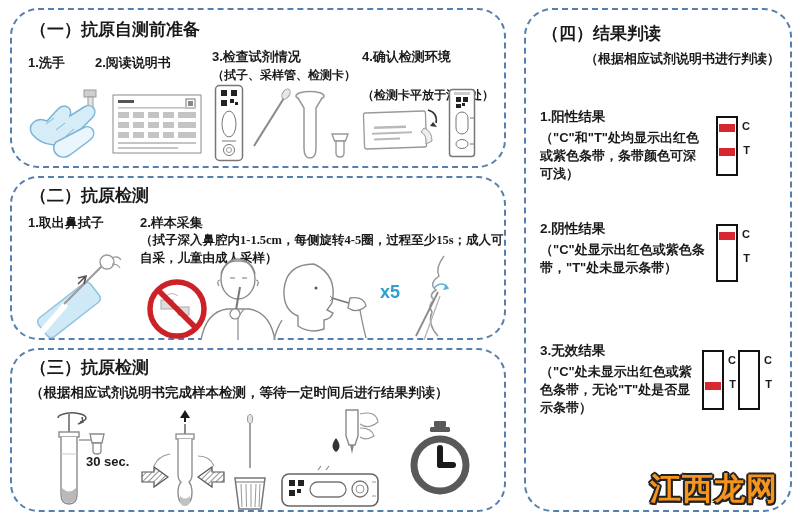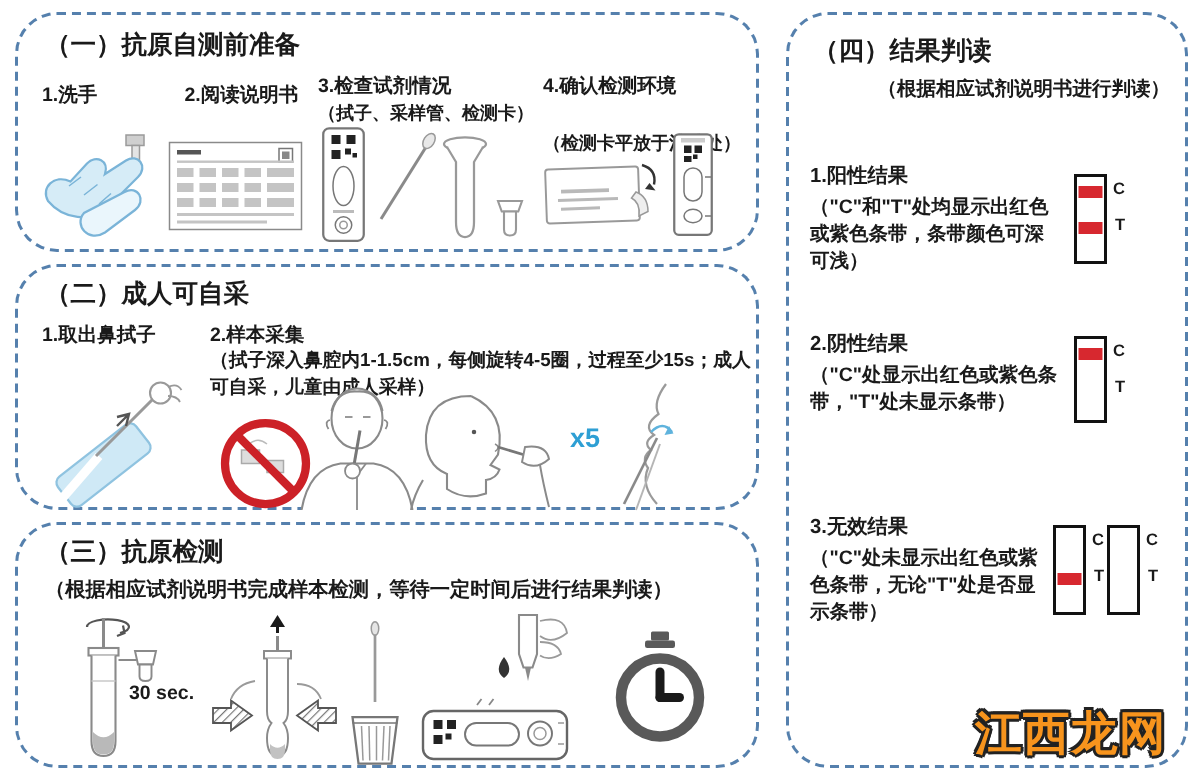--- a/index.html
+++ b/index.html
@@ -40,21 +40,21 @@
   }
   svg{display:block;}
 </style>
 </head>
 <body>
 
 <div class="panel" id="panel1">
   <div class="abs ptitle" style="left:18px;top:8px;">（一）抗原自测前准备</div>
 
   <div class="abs step" style="left:16px;top:44px;">1.洗手</div>
-  <div class="abs step" style="left:111px;top:44px;">2.阅读说明书</div>
+  <div class="abs step" style="left:83px;top:44px;">2.阅读说明书</div>
   <div class="abs step" style="left:200px;top:38px;">3.检查试剂情况</div>
   <div class="abs note" style="left:200px;top:57px;">（拭子、采样管、检测卡）</div>
   <div class="abs step" style="left:350px;top:38px;">4.确认检测环境</div>
   <div class="abs note" style="left:350px;top:57px;margin-top:20px;">（检测卡平放于清洁处）</div>
 
   <svg class="abs" style="left:14px;top:78px;" width="80" height="76" viewBox="0 0 80 76">
     <rect x="58" y="2" width="12" height="7" fill="#cfcfcf" stroke="#9b9b9b"></rect>
     <rect x="62" y="9" width="5" height="13" fill="#e4e4e4" stroke="#9b9b9b"></rect>
     <path d="M6 46 C1 37 10 28 21 33 L32 21 C38 15 47 19 44 28 L58 19 C66 14 73 23 66 30 L46 50 C35 61 16 58 6 46 Z" fill="#d6ecf7" stroke="#7ab4d8" stroke-width="1.5"></path>
     <path d="M30 54 C23 62 33 74 44 67 L64 52 C72 46 66 35 57 40 Z" fill="#eaf6fc" stroke="#7ab4d8" stroke-width="1.5"></path>
@@ -137,24 +137,24 @@
         <rect x="14" y="15" width="3" height="3"></rect>
       </g>
     <rect x="8" y="24" width="12" height="22" rx="6" fill="#fff" stroke="#777"></rect>
     <line x1="22" y1="30" x2="26" y2="30" stroke="#777"></line>
     <ellipse cx="14" cy="56" rx="6" ry="4.5" fill="#fff" stroke="#777"></ellipse>
     <line x1="22" y1="56" x2="26" y2="56" stroke="#777"></line>
   </svg>
 </div>
 
 <div class="panel" id="panel2">
-  <div class="abs ptitle" style="left:18px;top:6px;">（二）成人可自采</div>
+  <div class="abs ptitle" style="left:18px;top:6px;">（二）抗原检测</div>
   <div class="abs step" style="left:16px;top:36px;">1.取出鼻拭子</div>
   <div class="abs step" style="left:128px;top:36px;">2.样本采集</div>
-  <div class="abs para" style="left:128px;top:54px;width:370px;">（拭子深入鼻腔内1-1.5cm，每侧旋转4-5圈，过程至少15s；成人可自采，儿童由成人采样）</div>
+  <div class="abs para" style="left:128px;top:54px;width:370px;font-family:Liberation Serif, serif;">（拭子深入鼻腔内1-1.5cm，每侧旋转4-5圈，过程至少15s；成人可自采，儿童由成人采样）</div>
 
   <svg class="abs" style="left:14px;top:74px;" width="200" height="90" viewBox="0 0 200 90">
     <rect x="10" y="46" width="66" height="24" rx="5" transform="rotate(-38 43 58)" fill="#cfe9f6" stroke="#8fc3e0" stroke-width="1.5"></rect>
     <path d="M14 82 l26 -30" stroke="#fff" stroke-width="6"></path>
     <line x1="38" y1="52" x2="78" y2="12" stroke="#999" stroke-width="2"></line>
     <circle cx="81" cy="10" r="7" fill="#fff" stroke="#999" stroke-width="1.4"></circle>
     <path d="M86 6 q6 -3 9 2 M86 12 q6 0 8 4" stroke="#999" stroke-width="1.2" fill="none"></path>
     <path d="M52 32 l8 -8 M58 32 l2 -8 l-8 2" stroke="#555" stroke-width="1.6" fill="none"></path>
     <g>
       <circle cx="151" cy="57" r="27" fill="rgba(255,255,255,0.55)" stroke="#cc2127" stroke-width="5.5"></circle>

